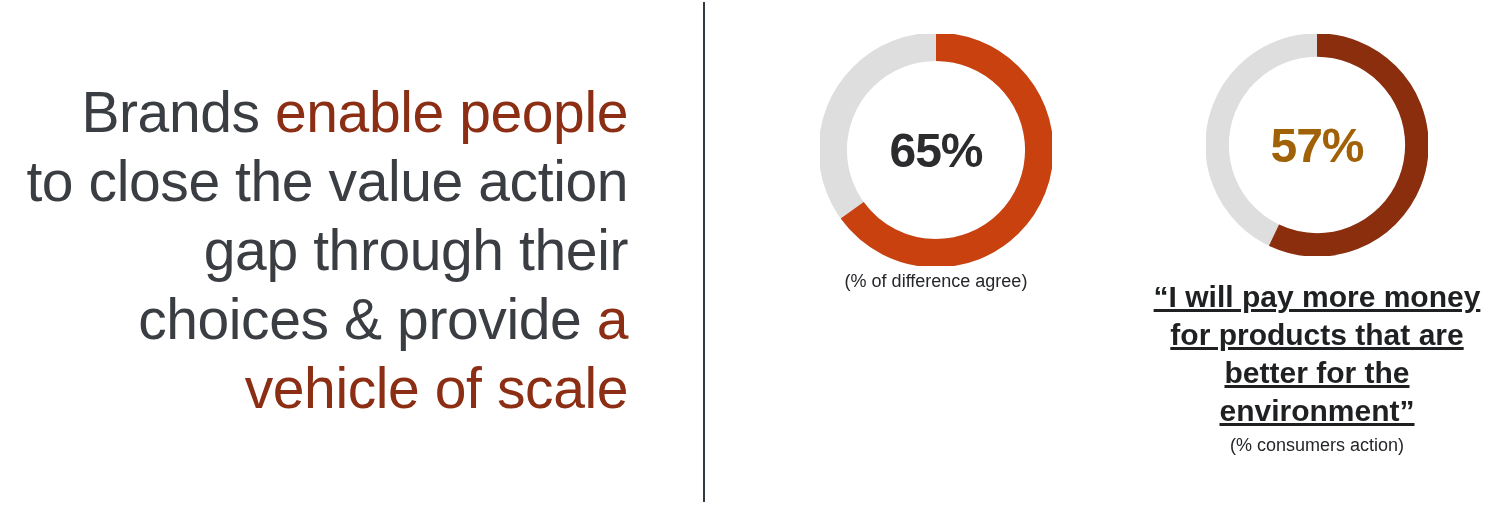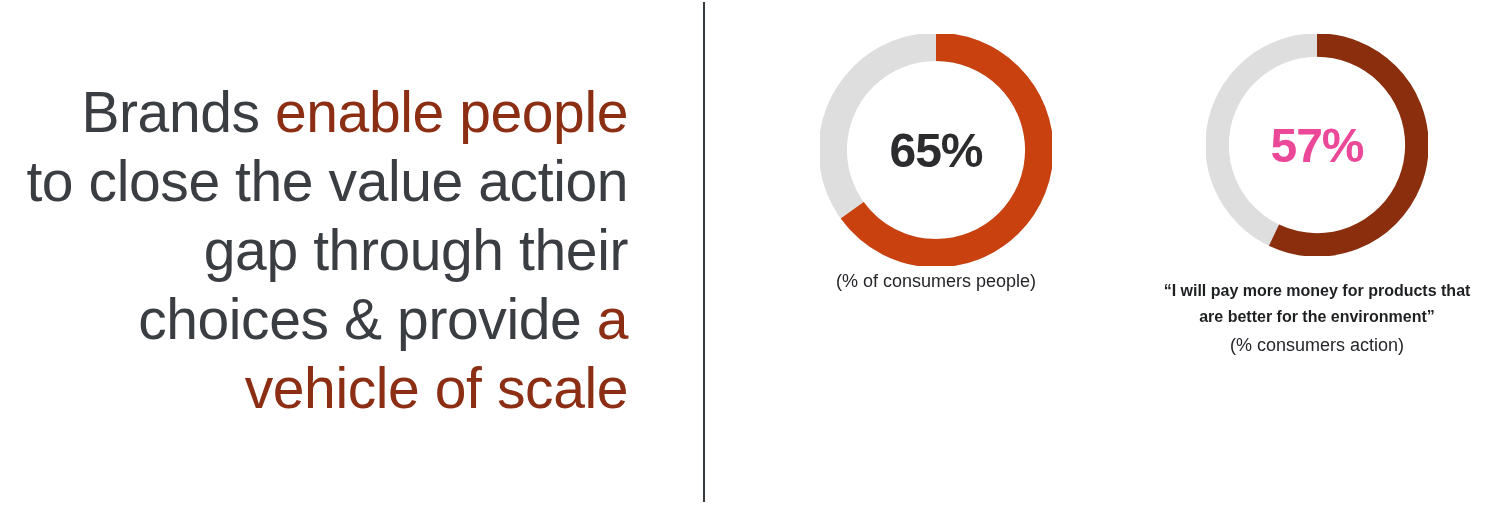--- a/index.html
+++ b/index.html
@@ -106,21 +106,21 @@
 
   .caption {
     margin-top: 22px;
     text-align: center;
     font-family: "Liberation Sans", sans-serif;
     font-weight: 700;
     font-size: 25px;
     line-height: 31px;
     color: #1f2022;
   }
-  #stat-1 .caption { font-size: 16px; line-height: 26px; }
+  #stat-1 .caption { font-size: 30px; line-height: 38px; text-decoration: underline; }
 
   .subcaption {
     margin-top: 4px;
     text-align: center;
     font-family: "Liberation Sans", sans-serif;
     font-weight: 400;
     font-size: 18px;
     line-height: 22px;
     color: #24262a;
   }
@@ -139,29 +139,29 @@
   <div id="right-panel">
 
     <div class="stat" id="stat-0">
       <div class="donut-wrap">
         <svg class="donut-svg" viewBox="0 0 100 100">
           <circle class="donut-track" cx="50" cy="50" r="44.5" fill="none" stroke="#dedede" stroke-width="12.2"></circle>
           <circle class="donut-arc" cx="50" cy="50" r="44.5" fill="none" transform="rotate(-90 50 50)" stroke-linecap="butt" stroke="#c8410f" stroke-width="12.2" stroke-dasharray="181.741 97.861" stroke-dashoffset="0"></circle>
         </svg>
         <div class="donut-value" style="color: rgb(44, 44, 46);">65%</div>
       </div>
-      <div class="subcaption">(% of consumers people)</div>
+      <div class="subcaption">(% of difference agree)</div>
     </div>
 
     <div class="stat" id="stat-1">
       <div class="donut-wrap">
         <svg class="donut-svg" viewBox="0 0 100 100">
           <circle class="donut-track" cx="50" cy="50" r="45" fill="none" stroke="#dedede" stroke-width="10.6"></circle>
           <circle class="donut-arc" cx="50" cy="50" r="45" fill="none" transform="rotate(-90 50 50)" stroke-linecap="butt" stroke="#8b2e0d" stroke-width="10.6" stroke-dasharray="161.164 121.580" stroke-dashoffset="0"></circle>
         </svg>
-        <div class="donut-value" style="color: #ec4899;">57%</div>
+        <div class="donut-value" style="color: #a16207;">57%</div>
       </div>
       <div class="caption">“I will pay more money for products that are better for the environment”</div>
       <div class="subcaption">(% consumers action)</div>
     </div>
 
   </div>
 </div>
 
 </body></html>

